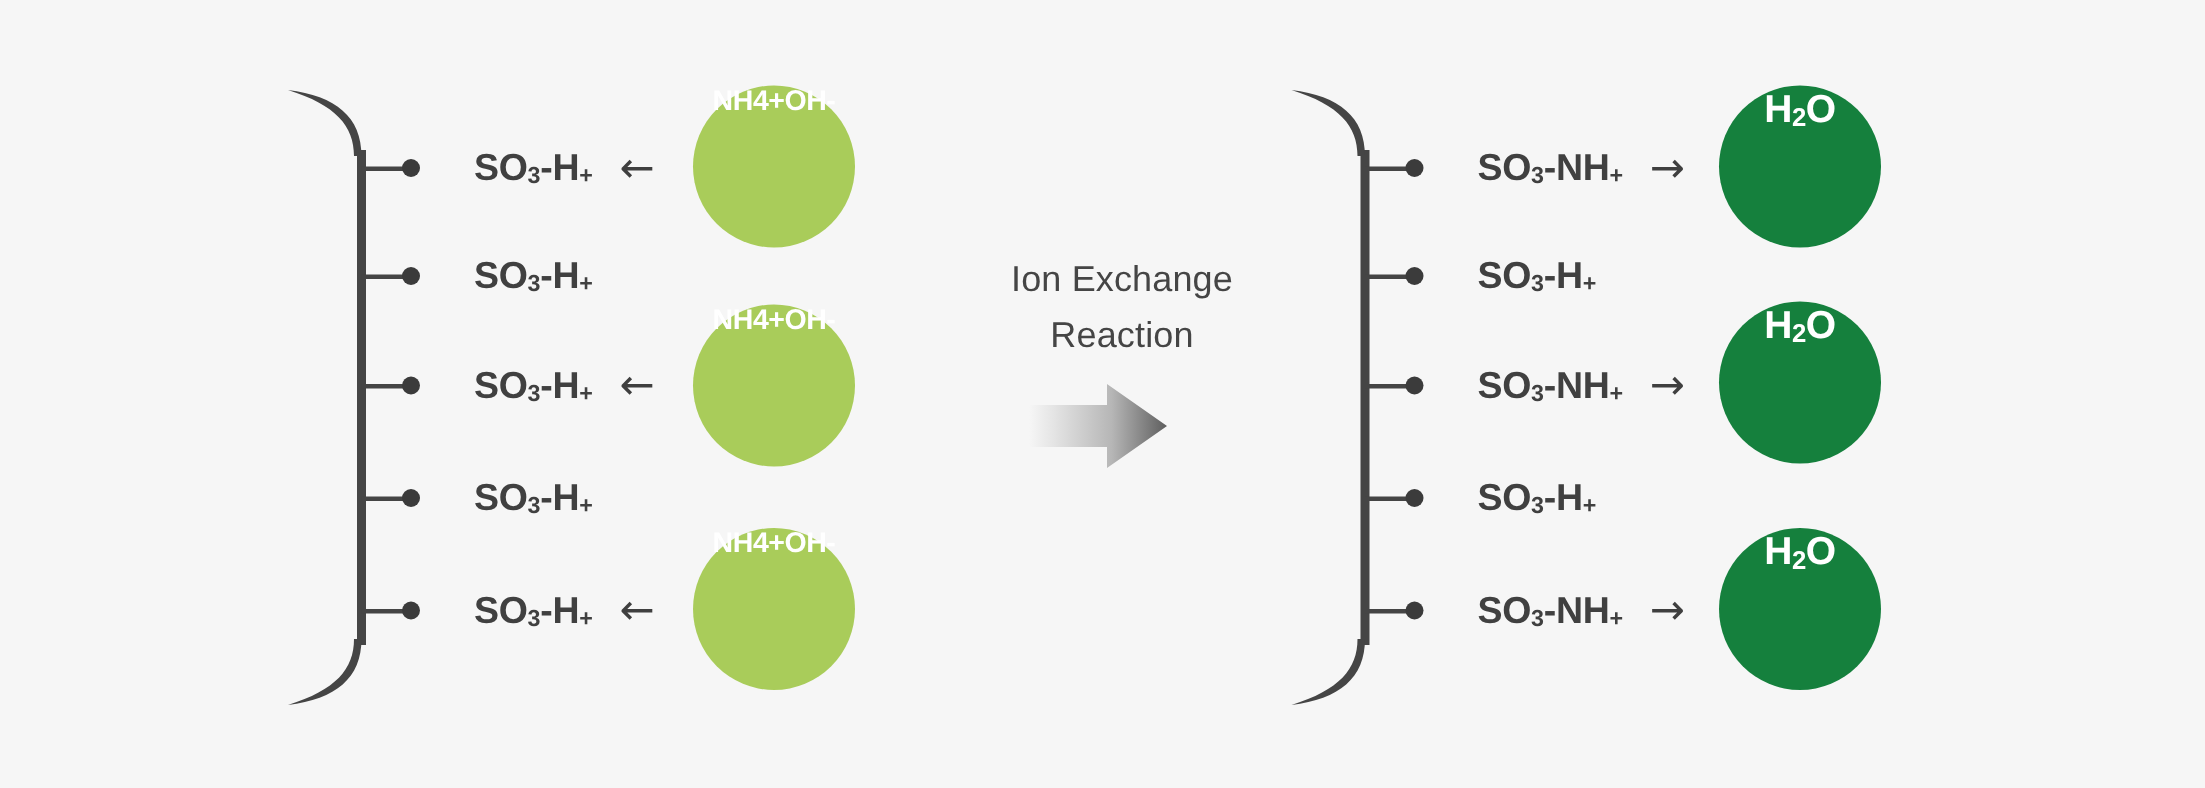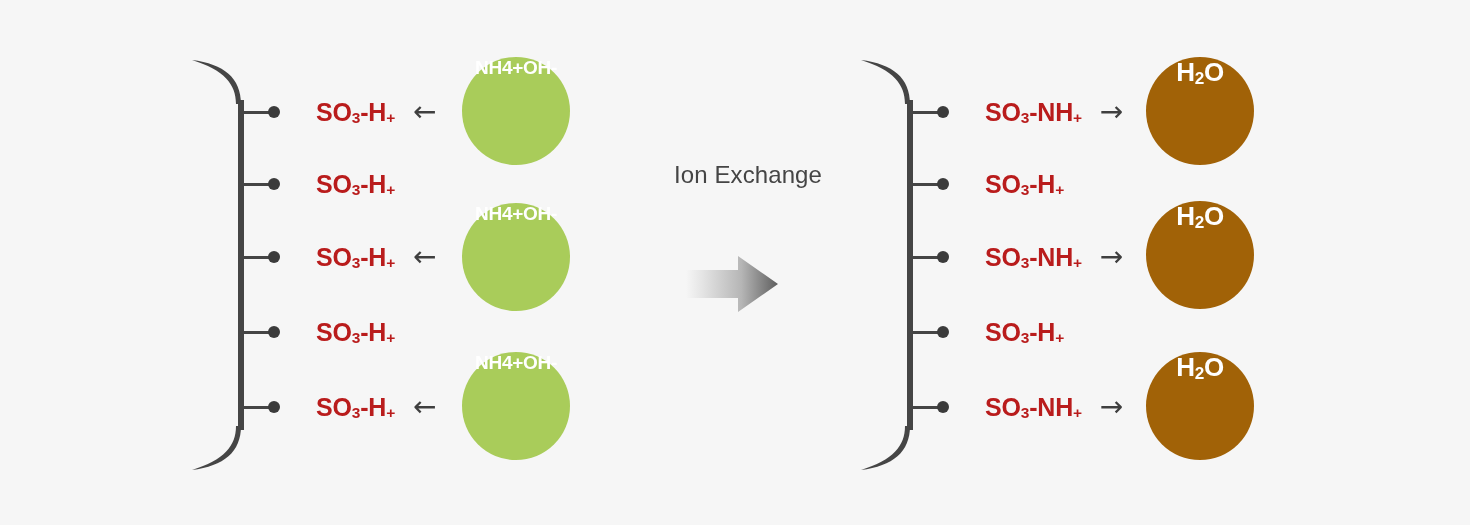--- a/index.html
+++ b/index.html
@@ -39,21 +39,21 @@
     width: 12px;
     height: 12px;
     border-radius: 50%;
     background: #3b3b3b;
     flex: 0 0 auto;
     margin-left: -1px;
   }
   .formula {
     font-size: 25px;
     font-weight: 700;
-    color: #b91c1c;
+    color: #404040;
     letter-spacing: -0.2px;
     white-space: nowrap;
     margin-left: 36px;
     line-height: 1;
   }
   .formula sub {
     font-size: 0.62em;
     font-weight: 700;
     vertical-align: baseline;
     position: relative;
@@ -83,35 +83,35 @@
     font-weight: 600;
     letter-spacing: -0.3px;
   }
   .bubble.green {
     background: #a9cc5a;
     width: 108px;
     height: 108px;
     font-size: 19px;
   }
   .bubble.blue {
-    background: #a16207;
+    background: #15803d;
     width: 108px;
     height: 108px;
     font-size: 26px;
   }
   .bubble sub {
     font-size: 0.66em;
     vertical-align: baseline;
     position: relative;
     bottom: -0.18em;
   }
   .center-block {
     position: absolute;
     left: 620px;
-    top: 156px;
+    top: 168px;
     width: 256px;
     text-align: center;
   }
   .center-title {
     font-size: 24px;
     font-weight: 500;
     color: #454545;
     line-height: 1.55;
     letter-spacing: 0.1px;
   }
@@ -197,20 +197,21 @@
   <div class="bubble green" style="left:462px; top:203px;">
     <span>NH4+OH-</span>
   </div>
   <div class="bubble green" style="left:462px; top:352px;">
     <span>NH4+OH-</span>
   </div>
 
   <div class="center-block">
     <div class="center-title">
       <div>Ion Exchange</div>
+      <div>Reaction</div>
     </div>
   </div>
 
   <div class="row" style="left:910px; top:92px;">
     <div class="stub"></div>
     <div class="node-dot"></div>
     <div class="formula">
       <span>SO</span><sub>3</sub><span>-NH</span><span class="plus">+</span>
     </div>
     <div class="dir-arrow">→</div>

